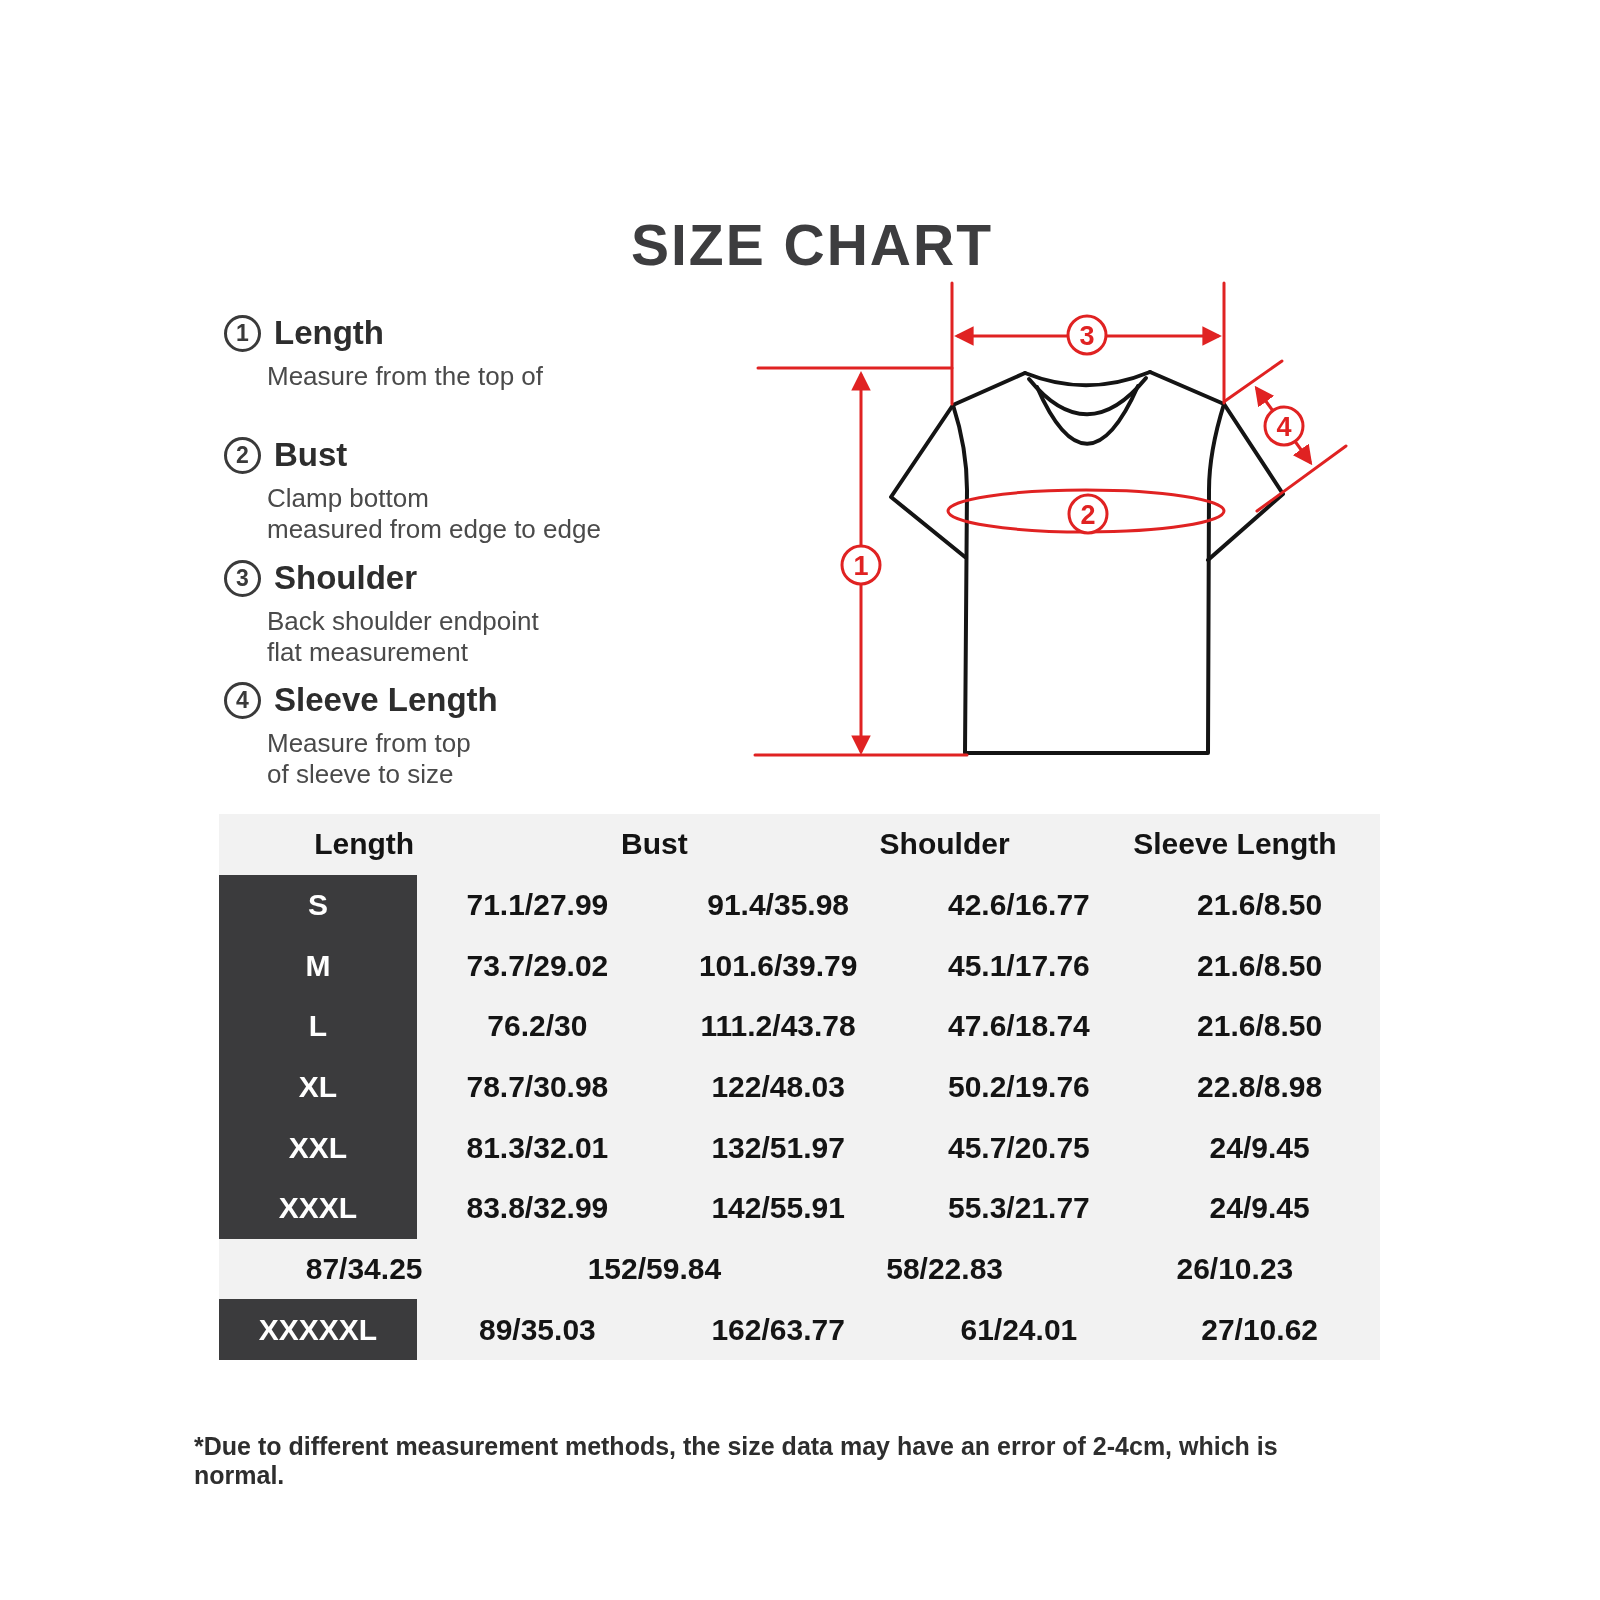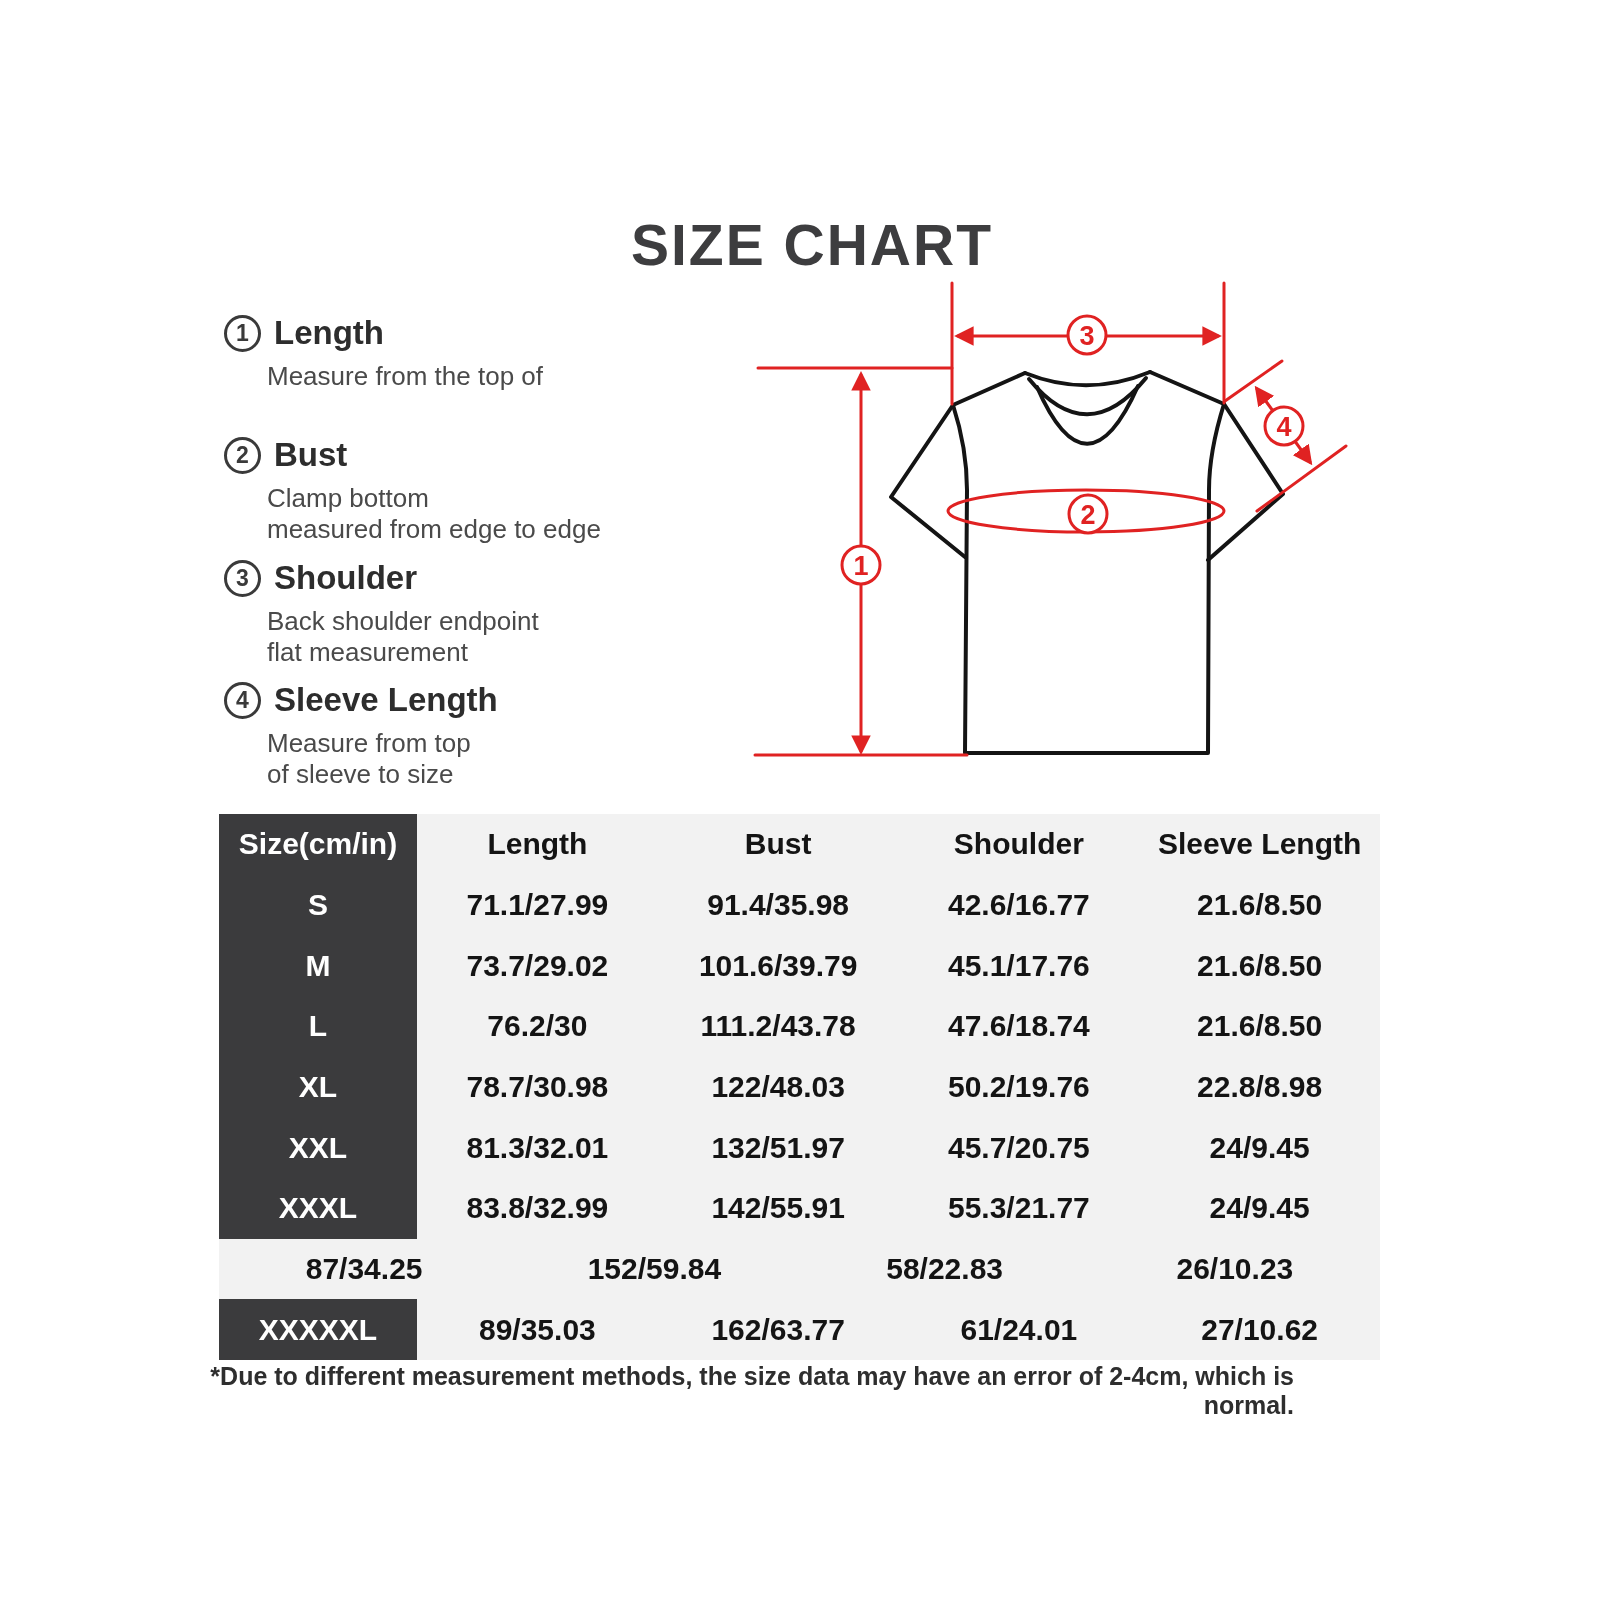--- a/index.html
+++ b/index.html
@@ -38,22 +38,22 @@
     background:#f2f2f2; display:flex; flex-direction:column;
   }
   .trow { display:flex; flex:1; }
   .tcell {
     display:flex; align-items:center; justify-content:center;
     font-weight:700; font-size:30px; color:#141414;
   }
   .tcell.size { width:198px; flex:none; background:#3b3b3d; color:#ffffff; }
   .tcell.val { flex:1; }
   .footnote {
-    position:absolute; left:194px; top:1362px; width:1100px;
-    text-align:right; font-size:25px; font-weight:700; color:#2e2e2e;
+    position:absolute; left:194px; top:1432px; width:1100px;
+    text-align:left; font-size:25px; font-weight:700; color:#2e2e2e;
   }
 </style>
 </head>
 <body>
 
 <div class="page">
 
   <h1 class="title">SIZE CHART</h1>
 
   <div class="def def1">
@@ -138,21 +138,20 @@
     <g fill="#e02222" font-family="Liberation Sans, sans-serif" font-size="27" font-weight="bold" text-anchor="middle" stroke="none">
       <text x="141" y="317">1</text>
       <text x="368" y="266">2</text>
       <text x="367" y="87">3</text>
       <text x="564" y="178">4</text>
     </g>
   </svg>
 
   <div class="size-table">
     <div class="trow">
-      <div class="tcell size">Size(cm/in)</div>
       <div class="tcell val">Length</div>
       <div class="tcell val">Bust</div>
       <div class="tcell val">Shoulder</div>
       <div class="tcell val">Sleeve Length</div>
     </div>
 
     <div class="trow">
       <div class="tcell size">S</div>
       <div class="tcell val">71.1/27.99</div>
       <div class="tcell val">91.4/35.98</div>

